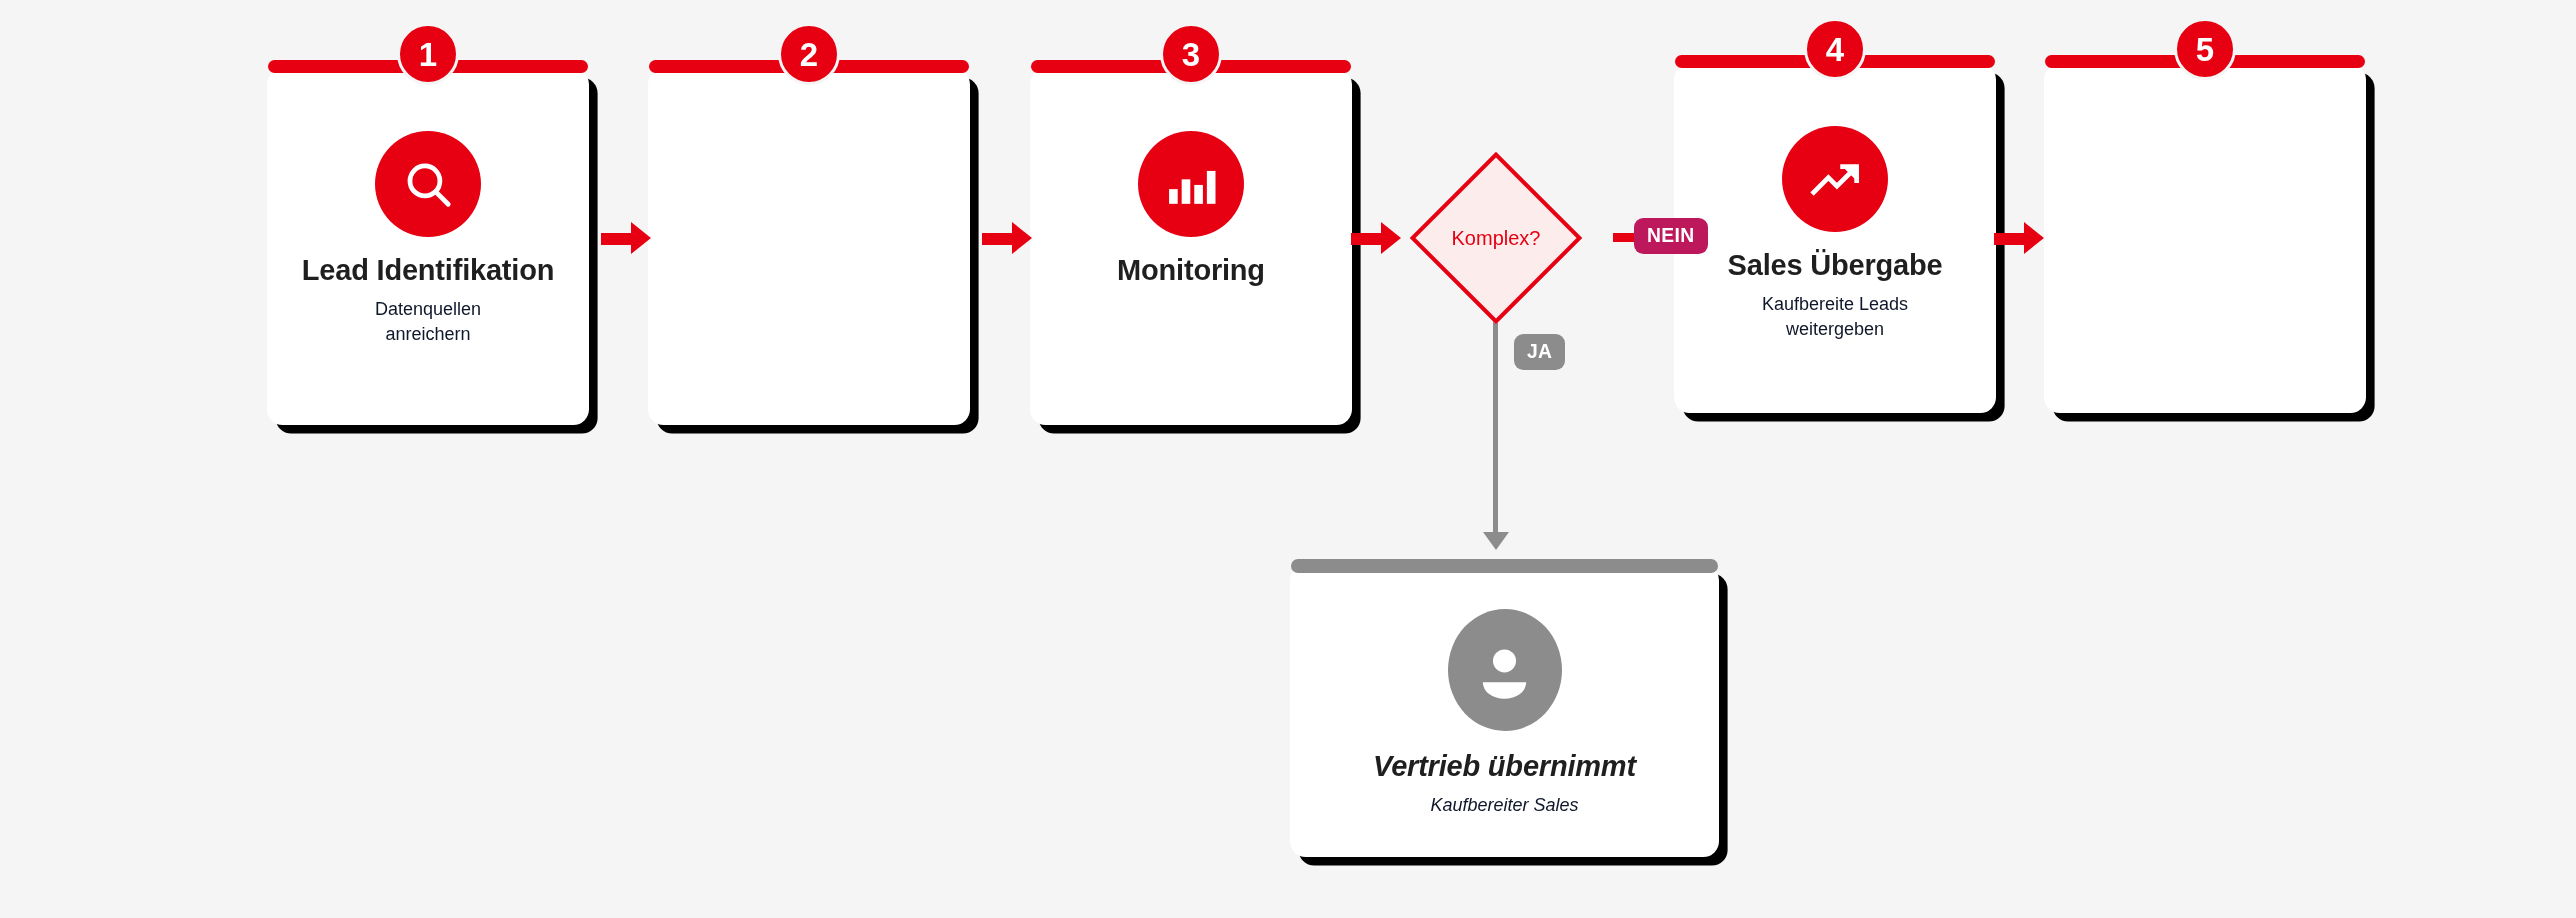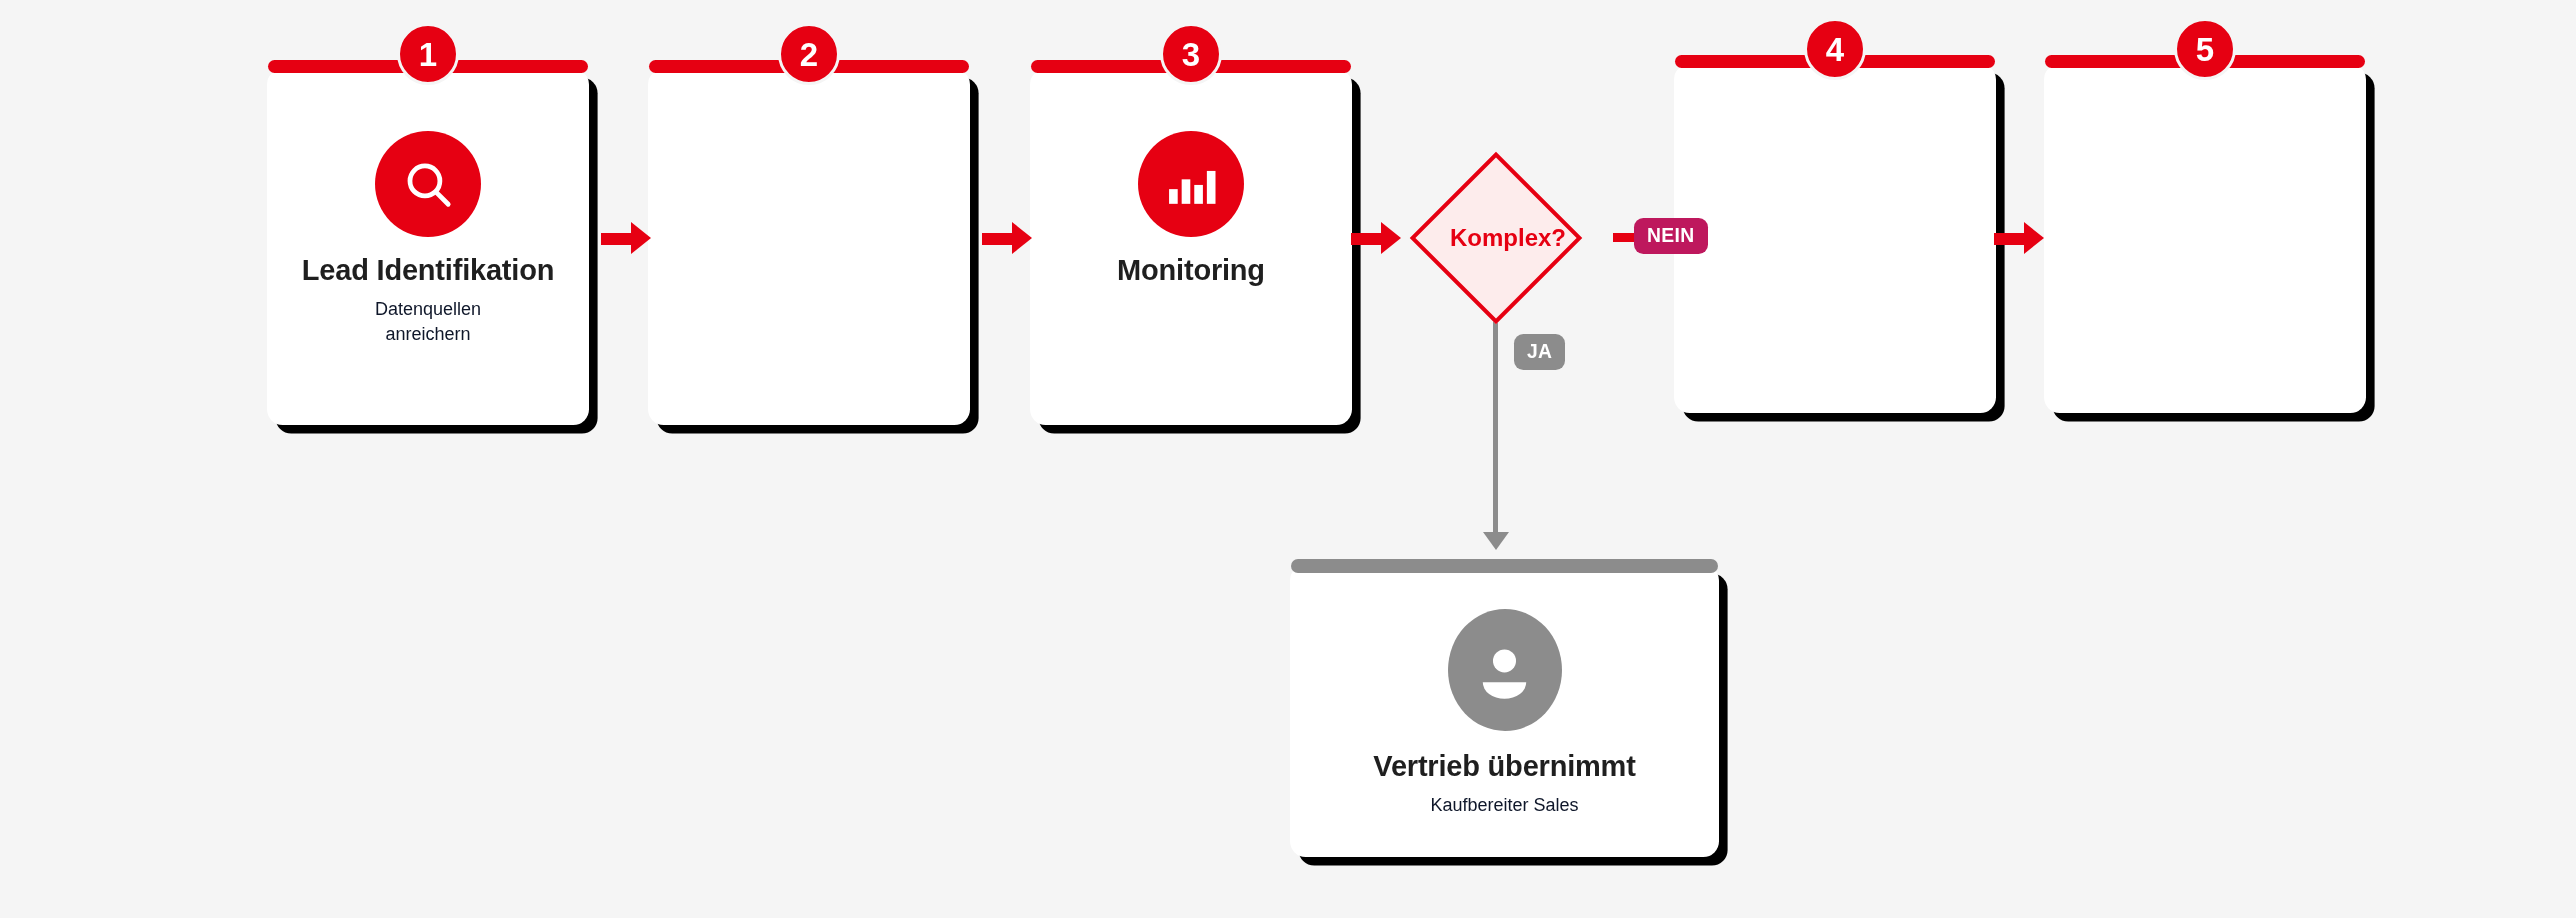--- a/index.html
+++ b/index.html
@@ -132,28 +132,28 @@
     top: 25px;
     width: 122px;
     height: 122px;
     background: #fdecec;
     border: 4.3px solid #e60012;
     box-sizing: border-box;
     transform: rotate(45deg);
   }
   .diamond-label {
     position: absolute;
-    left: 12px; top: 0;
+    left: 0; top: 0;
     width: 172px;
     height: 172px;
     display: flex;
     align-items: center;
     justify-content: center;
-    font-size: 24px;
-    font-weight: bold;
+    font-size: 20px;
+    font-weight: normal;
     color: #e60012;
     z-index: 3;
   }
 
   
   .pill {
     position: absolute;
     border-radius: 9.3px;
     color: #ffffff;
     font-size: 19.3px;
@@ -212,20 +212,21 @@
     top: -5.7px;
     height: 13.6px;
     background: #8c8c8c;
     border-radius: 7.2px;
   }
   .outcome-card .card-body {
     padding: 44px 21.5px 26px 21.5px;
     display: flex;
     flex-direction: column;
     align-items: center;
+    font-style: italic;
   }
   .avatar {
     width: 114px;
     height: 122px;
     border-radius: 50%;
     background: #8c8c8c;
     display: flex;
     align-items: center;
     justify-content: center;
     margin-bottom: 18.6px;
@@ -296,20 +297,31 @@
   <div class="no-stub" style="left:1613px; top:233px; width:26px;"></div>
   <div class="pill pill-no" style="left:1634px; top:218px;">NEIN</div>
 
   <div class="v-line" style="left:1493px; top:321px; height:215px;"></div>
   <div class="v-arrowhead" style="left:1483px; top:532px;"></div>
   <div class="pill pill-yes" style="left:1514px; top:334px;">JA</div>
 
   <div class="step-card" style="left:1674px; top:64px; height:349px;">
     <div class="card-topbar"></div>
     <div class="step-badge">4</div>
+    <div class="card-body">
+      <div class="icon-circle">
+        <svg width="57" height="57" viewBox="0 0 24 24" fill="none" stroke="#ffffff" stroke-width="2" stroke-linecap="square" stroke-linejoin="miter">
+          <polyline points="2.8,17.4 9.0,11.2 12.6,14.8 20.4,7.0"></polyline>
+          <polyline points="15.0,6.6 20.9,6.6 20.9,12.5" fill="#ffffff" stroke="#ffffff"></polyline>
+        </svg>
+      </div>
+      <div class="card-title">Sales Übergabe</div>
+      <div class="card-sub">Kaufbereite Leads
+weitergeben</div>
+    </div>
   </div>
 
   <div class="arrow-right" style="left:1994px; top:222px;">
     <div class="shaft"></div>
       <div class="head"></div>
   </div>
 
   <div class="step-card" style="left:2044px; top:64px; height:349px;">
     <div class="card-topbar"></div>
     <div class="step-badge">5</div>

